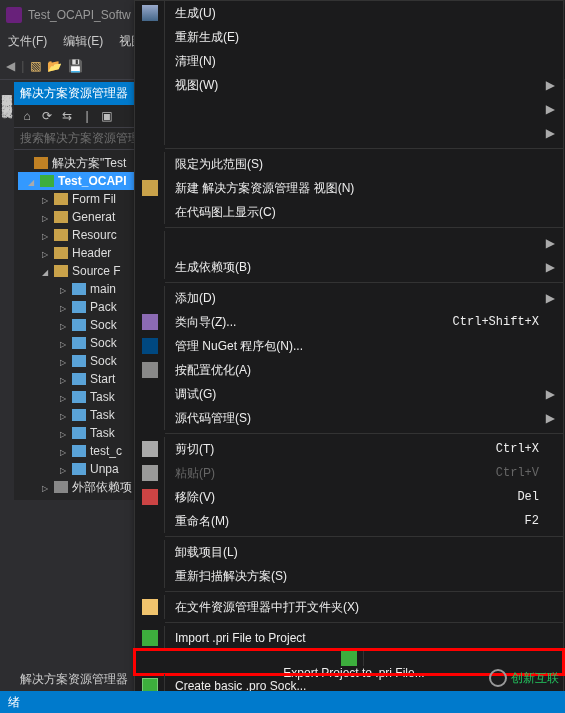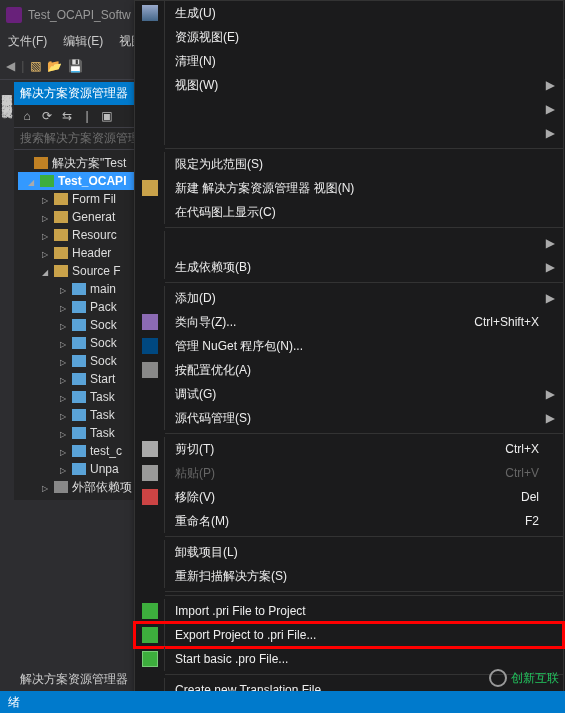--- a/index.html
+++ b/index.html
@@ -34,25 +34,25 @@
   .fi.ext { background:#888; }
   .status { position:absolute; left:0; bottom:0; height:22px; width:565px; background:#007acc; color:#fff; display:flex; align-items:center; padding:0 8px;}
   .panel-footer { position:absolute; left:14px; bottom:22px; background:#2d2d30; color:#ccc; padding:3px 6px; }
   
   .sidetabs { position:absolute; left:0; top:82px; width:14px; height:560px; background:#2d2d30; writing-mode:vertical-rl; color:#ccc; font-size:11px; text-align:left; padding-top:4px;}
   
   .ctxmenu { position:absolute; left:134px; top:0; width:430px; background:#1b1b1c; border:1px solid #333; box-shadow:2px 2px 8px rgba(0,0,0,.6); }
   .ctxmenu .item { display:flex; align-items:center; height:24px; position:relative; }
   .ctxmenu .gutter { width:30px; display:flex; align-items:center; justify-content:center; border-right:1px solid #333; height:100%; }
   .ctxmenu .label { flex:1; padding-left:10px; color:#eee; white-space:nowrap;}
-  .ctxmenu .short { padding-right:24px; color:#eee; }
+  .ctxmenu .short { padding-right:24px; color:#eee;font-family:Liberation Mono, monospace; }
   .ctxmenu .sub { position:absolute; right:8px; color:#aaa; }
   .ctxmenu .sep { height:1px; margin:3px 0 3px 30px; background:#333; }
   .ctxmenu .disabled .label,.ctxmenu .disabled .short { color:#666; }
-  .ctxmenu .highlight { outline:3px solid #ff0000; outline-offset:-1px; }
+  .ctxmenu .highlight { outline:3px solid #ff0000; outline-offset:-1px;flex-direction:column; }
   .ci { width:16px; height:16px; display:inline-block; }
   .ci.build{background:linear-gradient(#9ac,#468);} 
   .ci.clean{background:#888;}
   .ci.scope{background:#8b6ab3;}
   .ci.new{background:#c9a24a;}
   .ci.cut{background:#aaa;}
   .ci.paste{background:#999;}
   .ci.del{background:#c44;}
   .ci.fold2{background:#f0c36d;}
   .ci.imp{background:#3dae3d;}
@@ -202,21 +202,21 @@
 
 <div class="ctxmenu">
   <div class="item">
       <span class="gutter">
         <span class="ci build"></span>
       </span>
       <span class="label">生成(U)</span>
     </div>
   <div class="item">
       <span class="gutter"></span>
-      <span class="label">资源视图(E)</span>
+      <span class="label">重新生成(E)</span>
     </div>
   <div class="item">
       <span class="gutter"></span>
       <span class="label">清理(N)</span>
     </div>
   <div class="item">
       <span class="gutter"></span>
       <span class="label">视图(W)</span>
       <span class="sub">▶</span>
     </div>
@@ -318,38 +318,44 @@
   <div class="sep"></div>
   <div class="item">
       <span class="gutter"></span>
       <span class="label">卸载项目(L)</span>
     </div>
   <div class="item">
       <span class="gutter"></span>
       <span class="label">重新扫描解决方案(S)</span>
     </div>
   <div class="sep"></div>
+  <div class="item">
+      <span class="gutter">
+        <span class="ci fold2"></span>
+      </span>
+      <span class="label">在文件资源管理器中打开文件夹(X)</span>
+    </div>
   <div class="sep"></div>
   <div class="item">
       <span class="gutter">
         <span class="ci imp"></span>
       </span>
       <span class="label">Import .pri File to Project</span>
     </div>
   <div class="item highlight">
       <span class="gutter">
         <span class="ci exp"></span>
       </span>
       <span class="label">Export Project to .pri File...</span>
     </div>
   <div class="item">
       <span class="gutter">
         <span class="ci pro"></span>
       </span>
-      <span class="label">Start basic .pro File...</span>
+      <span class="label">Create basic .pro Sock...</span>
     </div>
   <div class="sep"></div>
   <div class="item">
       <span class="gutter"></span>
       <span class="label">Create new Translation File</span>
     </div>
 
 </div>
 
 <div class="status">

